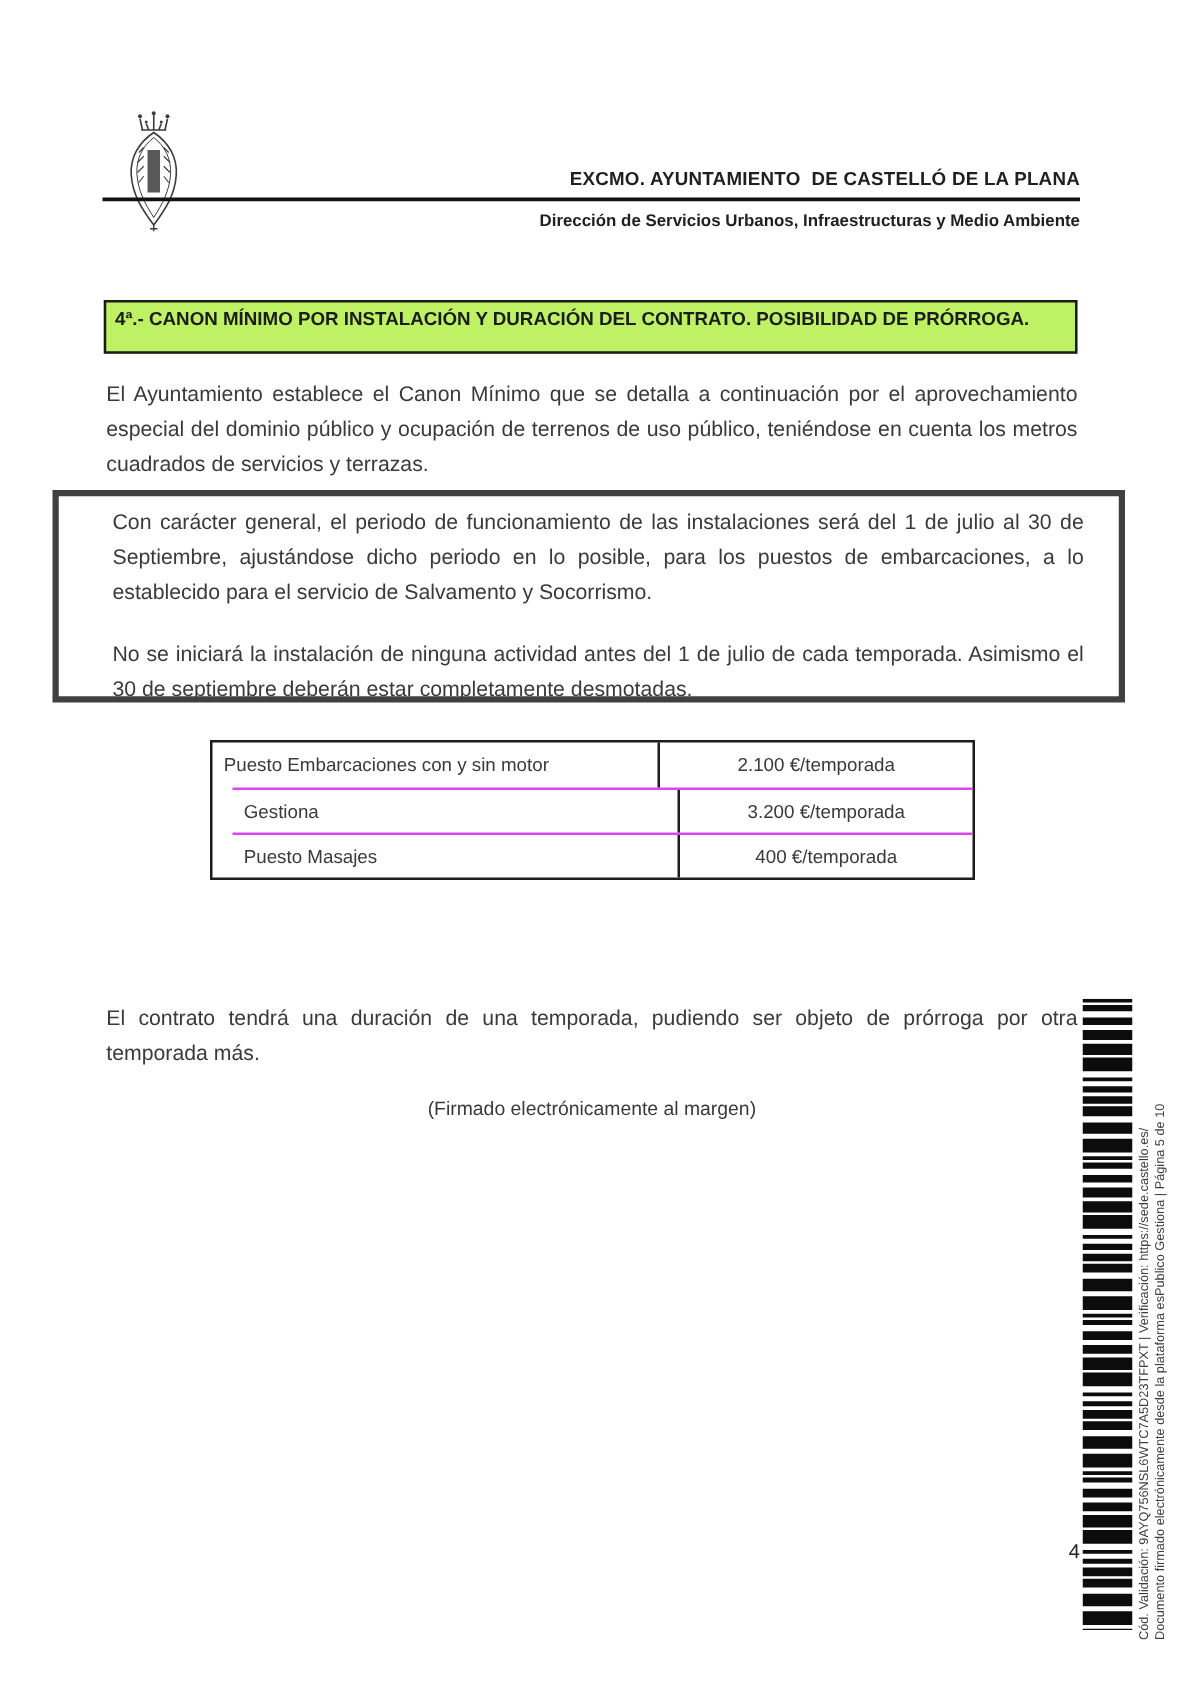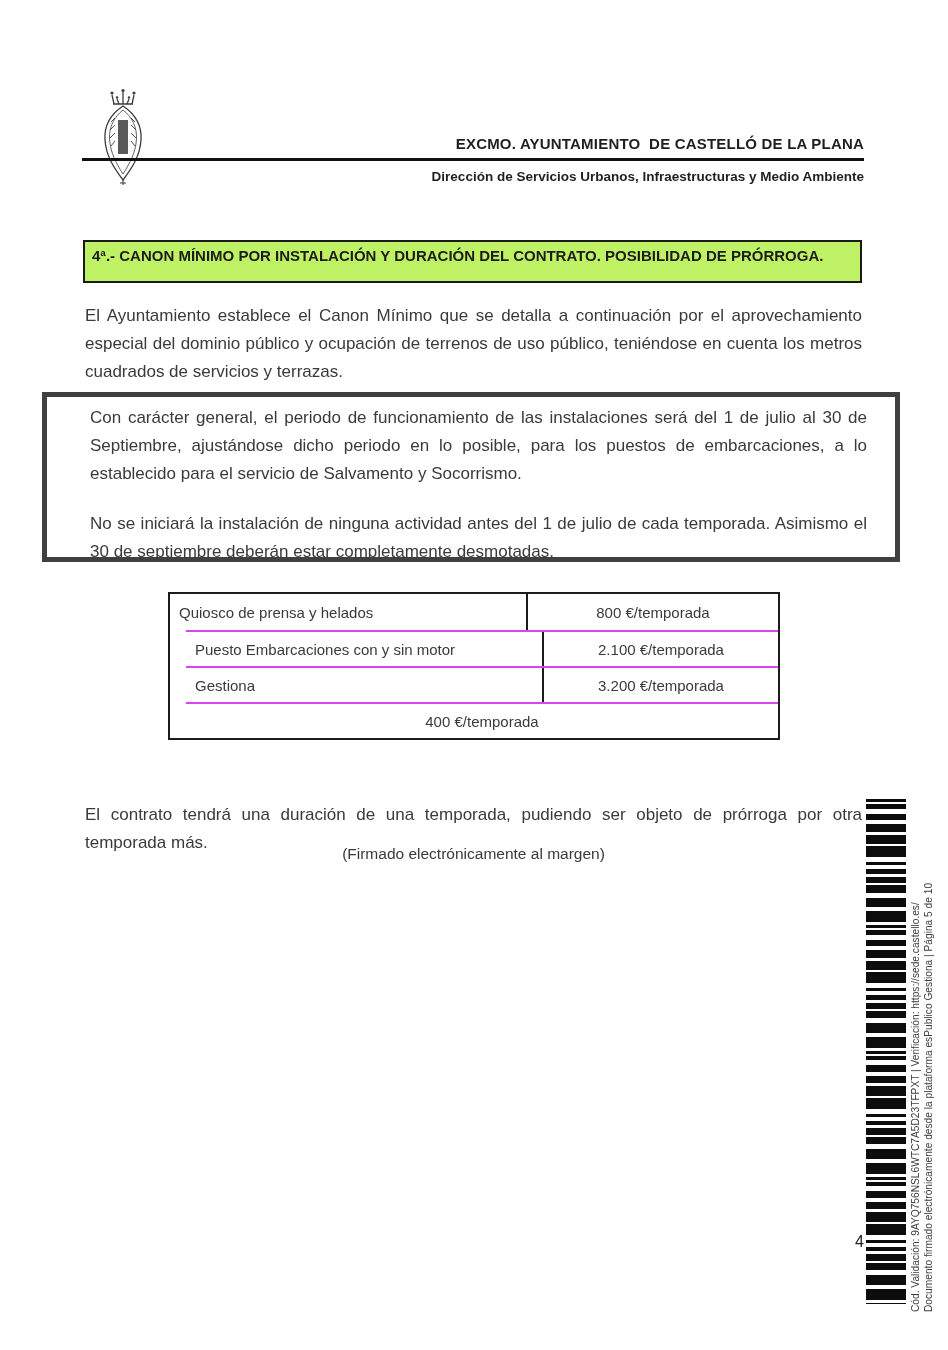--- a/index.html
+++ b/index.html
@@ -32,21 +32,21 @@
   }
 
   
   .para{
     left:85px;width:777px;font-size:17px;line-height:28px;
     text-align:justify;color:#3a3a3a;
   }
   #para-intro{top:302px;}
   #para-duration{top:781px;margin-top:20px;}
   #signature-note{
-    left:85px;top:845px;width:777px;text-align:center;
+    left:85px;top:879px;width:777px;text-align:center;
     font-size:15.5px;color:#3a3a3a;
   }
 
   
   #highlight-box{
     left:42px;top:392px;width:848px;height:153px;
     border:5px solid #404040;background:transparent;
     padding-top:7px;
   }
   #highlight-box .para{position:relative;left:43px;margin:0;}
@@ -110,32 +110,29 @@
 
 <div id="para-intro" class="abs para">El Ayuntamiento establece el Canon Mínimo que se detalla a continuación por el aprovechamiento especial del dominio público y ocupación de terrenos de uso público, teniéndose en cuenta los metros cuadrados de servicios y terrazas.</div>
 
 <div id="highlight-box" class="abs">
   <div class="para" style="width:777px">Con carácter general, el periodo de funcionamiento de las instalaciones será del 1 de julio al 30 de Septiembre, ajustándose dicho periodo en lo posible, para los puestos de embarcaciones, a lo establecido para el servicio de Salvamento y Socorrismo.</div>
   <div class="para" style="width:777px">No se iniciará la instalación de ninguna actividad antes del 1 de julio de cada temporada. Asimismo el 30 de septiembre deberán estar completamente desmotadas.</div>
 </div>
 
 <div id="fees-table" class="abs">
     <div class="fee-row">
-      <div class="fee-concept">Quiosco de prensa y helados</div>
-      <div class="fee-amount">800 €/temporada</div>
-    </div>
-    <div class="fee-row">
       <div class="fee-concept">Puesto Embarcaciones con y sin motor</div>
       <div class="fee-amount">2.100 €/temporada</div>
     </div>
     <div class="fee-row">
       <div class="fee-concept">Gestiona</div>
       <div class="fee-amount">3.200 €/temporada</div>
     </div>
     <div class="fee-row">
+      <div class="fee-concept">Puesto Masajes</div>
       <div class="fee-amount">400 €/temporada</div>
     </div>
   </div>
 
 <div id="para-duration" class="abs para">El contrato tendrá una duración de una temporada, pudiendo ser objeto de prórroga por otra temporada más.</div>
 <div id="signature-note" class="abs">(Firmado electrónicamente al margen)</div>
 
 <div id="barcode" class="abs">
     <div class="bar" style="height: 3px; margin-bottom: 2px;"></div>
     <div class="bar" style="height: 4.6px; margin-bottom: 5px;"></div>

